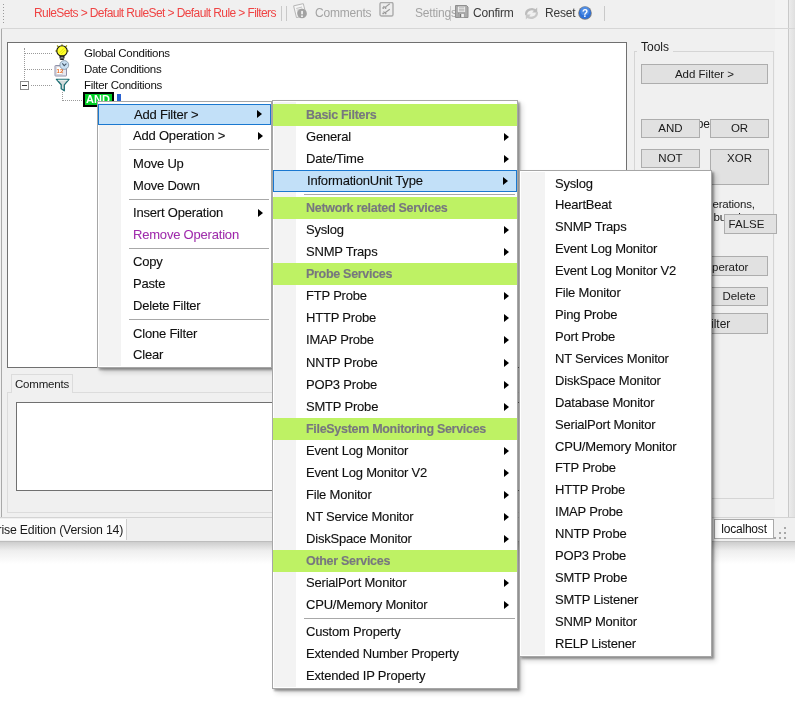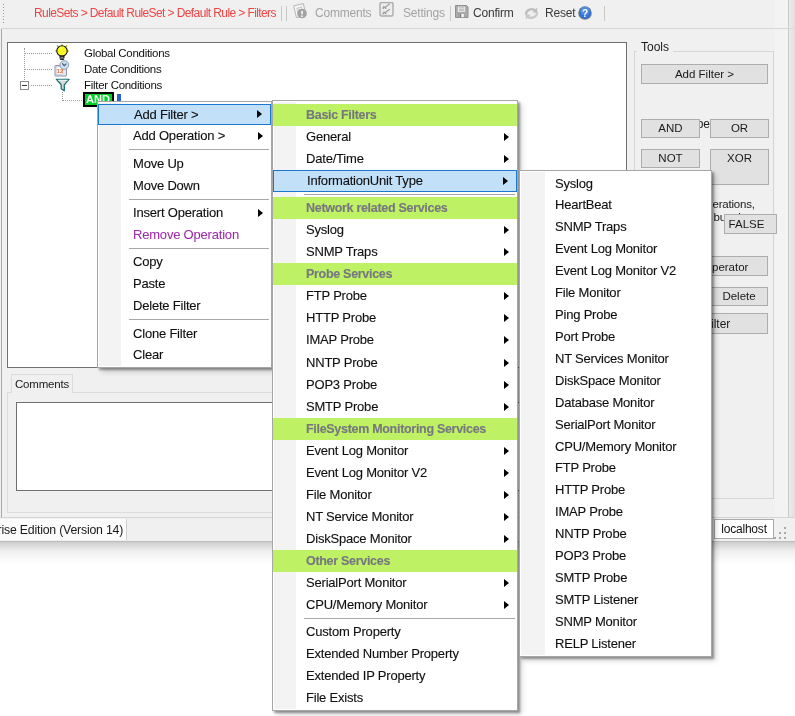--- a/index.html
+++ b/index.html
@@ -107,21 +107,21 @@
   <div class="abs tbtext tbgray" style="left:315px; top:0px;">Comments</div>
   <svg class="abs" style="left:379px; top:2px;" width="16" height="15">
     <rect x="1" y="0.5" width="13" height="13.5" rx="1.5" fill="#ededed" stroke="#ababab" stroke-width="1.4"></rect>
     <circle cx="4.2" cy="6" r="0.9" fill="#9a9a9a"></circle>
       <circle cx="6.6" cy="6" r="0.9" fill="#9a9a9a"></circle>
     <path d="M4.4 4.2 L6 5.4 L10.8 1.8" fill="none" stroke="#9a9a9a" stroke-width="1.1"></path>
     <circle cx="4.2" cy="11.4" r="0.9" fill="#9a9a9a"></circle>
       <circle cx="6.6" cy="11.4" r="0.9" fill="#9a9a9a"></circle>
     <path d="M4.4 9.6 L6 10.8 L10.8 7.2" fill="none" stroke="#9a9a9a" stroke-width="1.1"></path>
   </svg>
-  <div class="abs tbtext tbgray" style="left:403px; top:0px;">Settings</div>
+  <div class="abs tbtext tbgray" style="left:415px; top:0px;">Settings</div>
   <div class="abs tbsep" style="left:450px;"></div>
   <svg class="abs" style="left:454px; top:4px;" width="15" height="15">
     <path d="M1.5 1.5 h11 l1.5 1.5 v10.5 h-12.5 z" fill="#ababab" stroke="#8f8f8f"></path>
     <rect x="3.6" y="2.2" width="7.8" height="6" fill="#f4f4f4" stroke="#999" stroke-width="0.5"></rect>
     <line x1="4.8" y1="3.8" x2="10.4" y2="3.8" stroke="#b4b4b4"></line>
     <line x1="4.8" y1="5.3" x2="10.4" y2="5.3" stroke="#b4b4b4"></line>
     <line x1="4.8" y1="6.8" x2="10.4" y2="6.8" stroke="#b4b4b4"></line>
     <rect x="4.6" y="9.4" width="5.6" height="4" fill="#f2f2f2" stroke="#8f8f8f" stroke-width="0.6"></rect>
     <rect x="5.4" y="10" width="1.8" height="3.2" fill="#787878"></rect>
   </svg>
@@ -270,21 +270,20 @@
     <div class="mi">File Monitor<span class="arr"></span></div>
     <div class="mi">NT Service Monitor<span class="arr"></span></div>
     <div class="mi">DiskSpace Monitor<span class="arr"></span></div>
     <div class="mi hdr">Other Services</div>
     <div class="mi">SerialPort Monitor<span class="arr"></span></div>
     <div class="mi">CPU/Memory Monitor<span class="arr"></span></div>
     <div class="msep"></div>
     <div class="mi">Custom Property</div>
     <div class="mi">Extended Number Property</div>
     <div class="mi">Extended IP Property</div>
-    <div class="mi">File Exists</div>
   </div>
 
   <div class="menu" id="menu3">
     <div class="gutter"></div>
     <div class="mi">Syslog</div>
     <div class="mi">HeartBeat</div>
     <div class="mi">SNMP Traps</div>
     <div class="mi">Event Log Monitor</div>
     <div class="mi">Event Log Monitor V2</div>
     <div class="mi">File Monitor</div>

